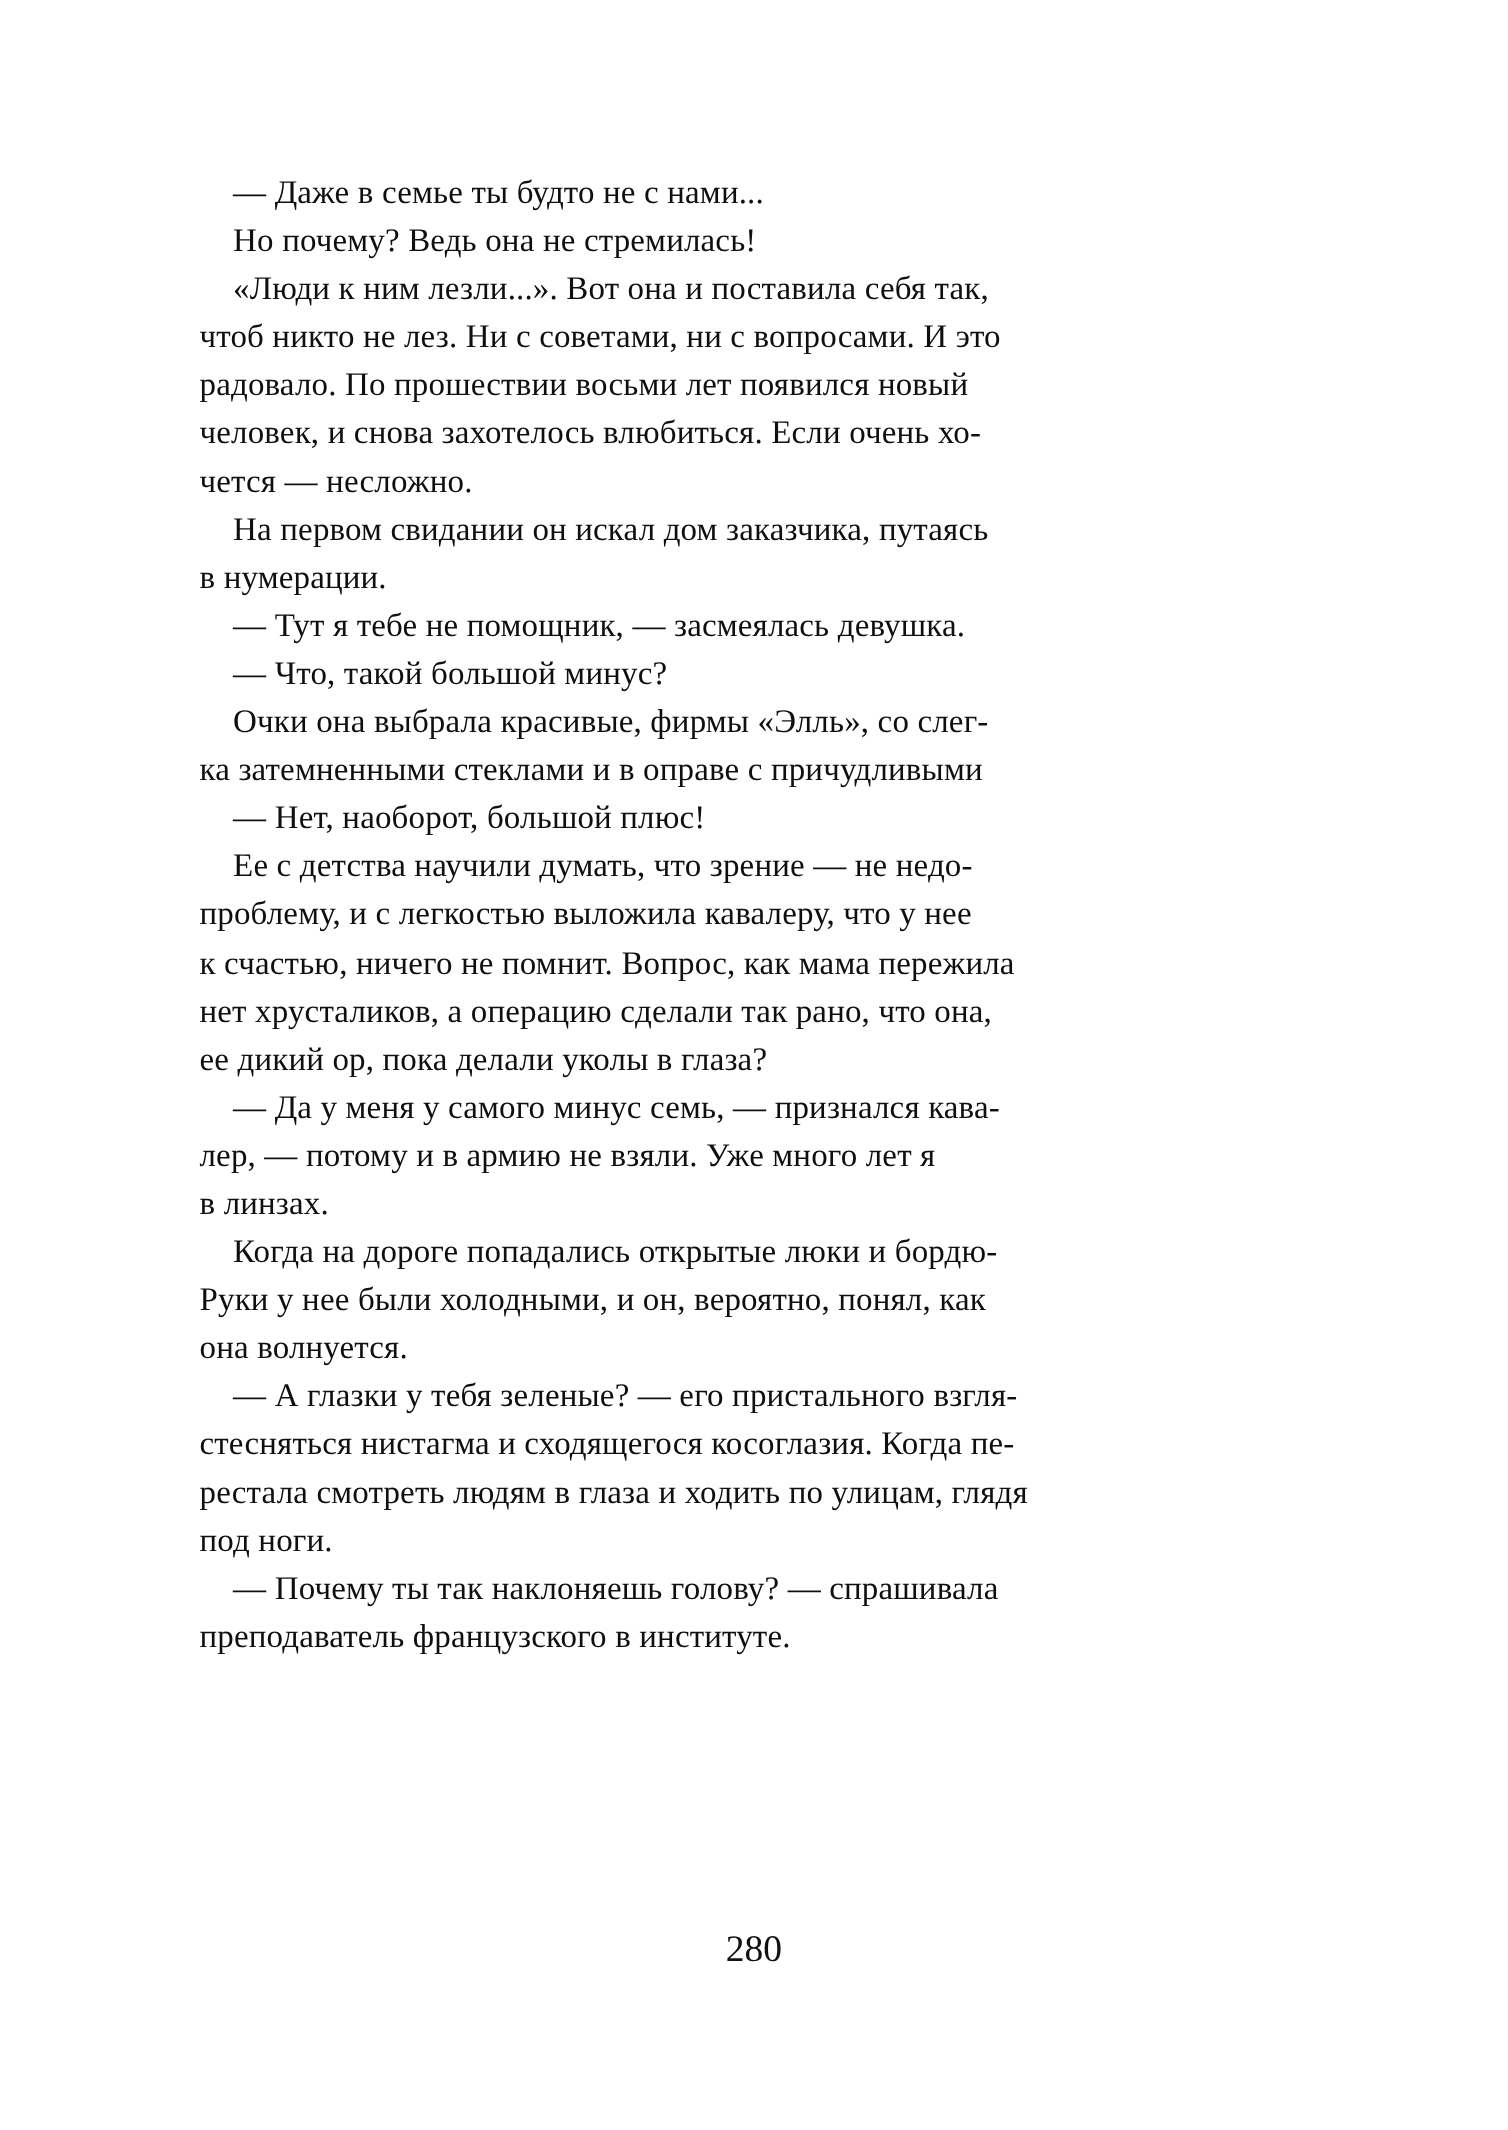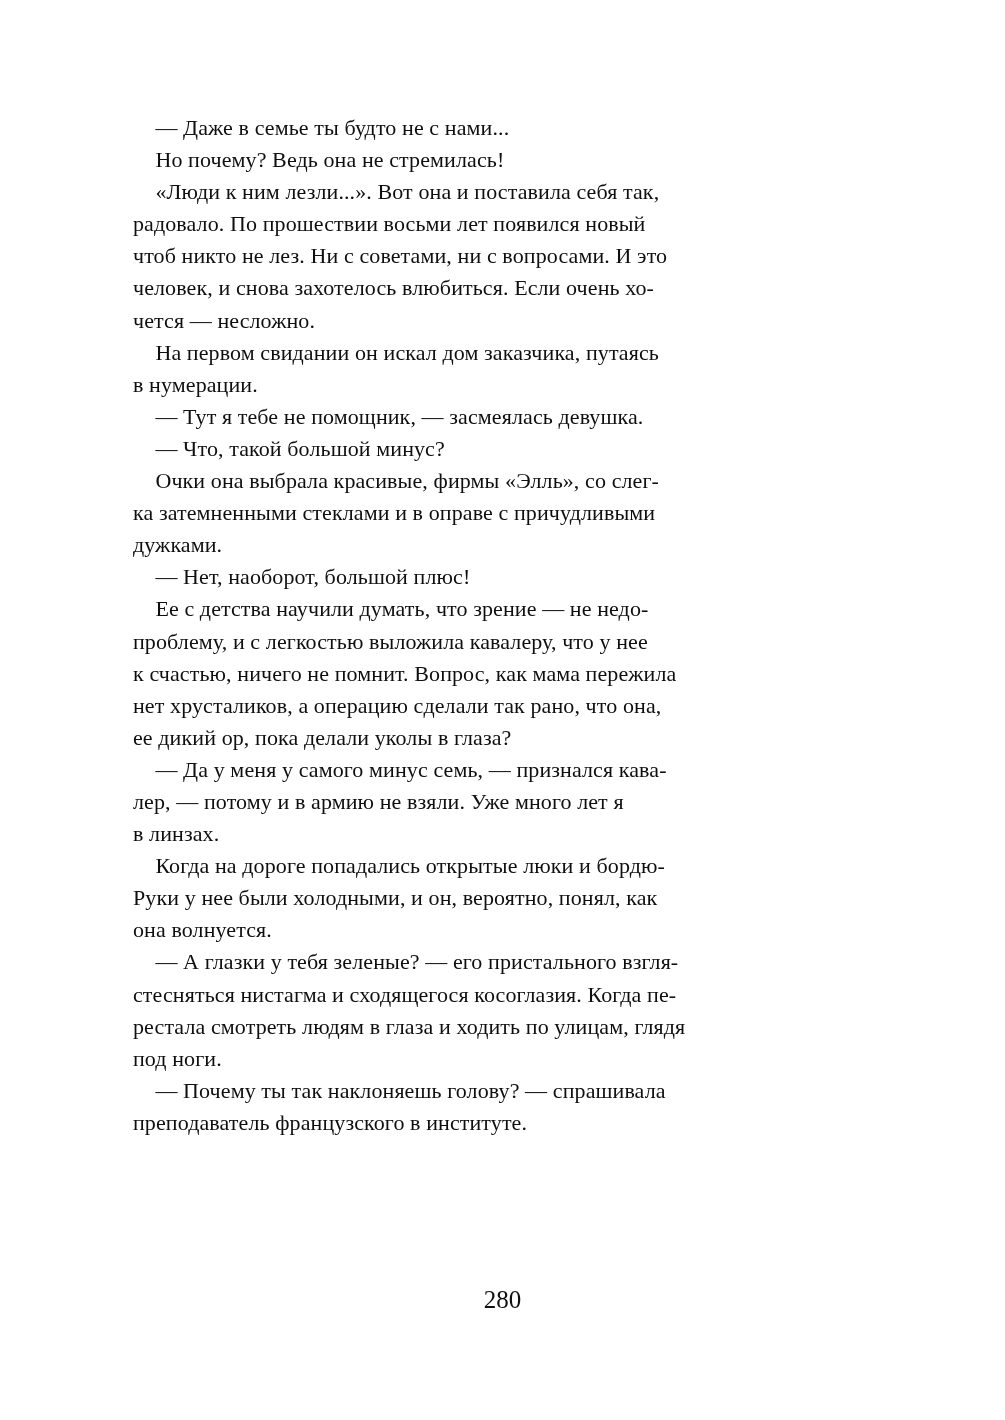--- a/index.html
+++ b/index.html
@@ -42,31 +42,30 @@
 </style>
 </head>
 <body>
 
 <div class="page">
 
   <div class="textblock">
     <div class="line">    — Даже в семье ты будто не с нами...</div>
     <div class="line">    Но почему? Ведь она не стремилась!</div>
     <div class="line">    «Люди к ним лезли...». Вот она и поставила себя так,</div>
+    <div class="line">чтоб никто не лез. Ни с советами, ни с вопросами. И это</div>
     <div class="line">радовало. По прошествии восьми лет появился новый</div>
-    <div class="line">чтоб никто не лез. Ни с советами, ни с вопросами. И это</div>
     <div class="line">человек, и снова захотелось влюбиться. Если очень хо-</div>
     <div class="line">чется — несложно.</div>
     <div class="line">    На первом свидании он искал дом заказчика, путаясь</div>
     <div class="line">в нумерации.</div>
     <div class="line">    — Тут я тебе не помощник, — засмеялась девушка.</div>
     <div class="line">    — Что, такой большой минус?</div>
     <div class="line">    Очки она выбрала красивые, фирмы «Элль», со слег-</div>
     <div class="line">ка затемненными стеклами и в оправе с причудливыми</div>
-    <div class="line">дужками.</div>
     <div class="line">    — Нет, наоборот, большой плюс!</div>
     <div class="line">    Ее с детства научили думать, что зрение — не недо-</div>
     <div class="line">проблему, и с легкостью выложила кавалеру, что у нее</div>
     <div class="line">к счастью, ничего не помнит. Вопрос, как мама пережила</div>
     <div class="line">нет хрусталиков, а операцию сделали так рано, что она,</div>
     <div class="line">ее дикий ор, пока делали уколы в глаза?</div>
     <div class="line">    — Да у меня у самого минус семь, — признался кава-</div>
     <div class="line">лер, — потому и в армию не взяли. Уже много лет я</div>
     <div class="line">в линзах.</div>
     <div class="line">    Когда на дороге попадались открытые люки и бордю-</div>

